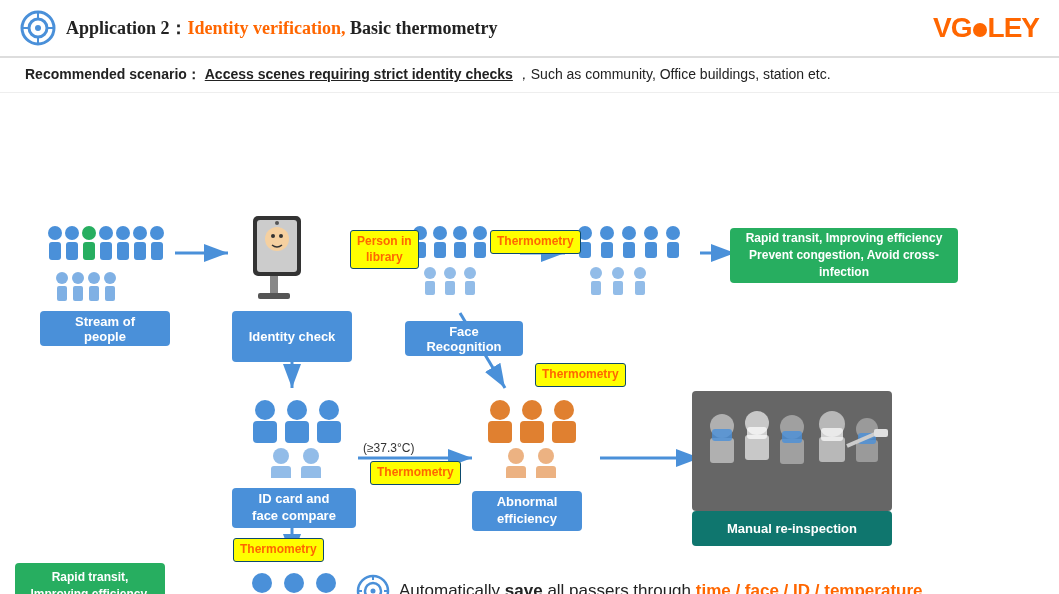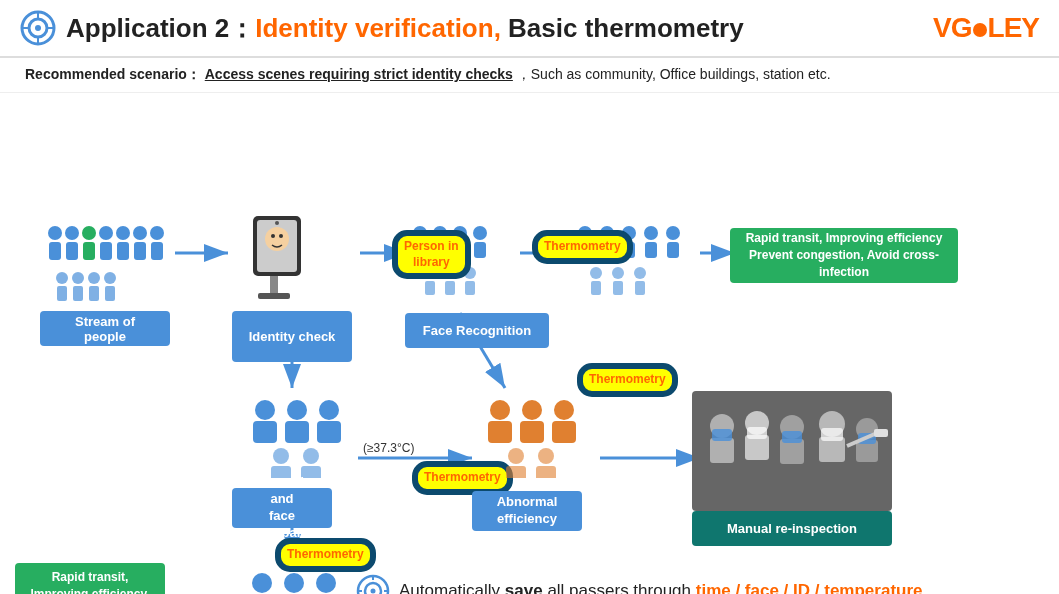--- a/index.html
+++ b/index.html
@@ -19,23 +19,24 @@
       padding: 10px 20px;
       border-bottom: 2px solid #ddd;
       background: #fff;
     }
     .header-icon {
       width: 36px;
       height: 36px;
       margin-right: 10px;
     }
     .header-title {
-      font-size: 26px;
+      font-size: 18px;
       font-weight: bold;
       color: #222;
+      font-family: Liberation Serif, serif;
     }
     .header-title .app-num {
       color: #222;
     }
     .header-title .identity {
       color: #f60;
       font-weight: bold;
     }
     .header-title .basic {
       color: #222;
@@ -118,25 +119,24 @@
     }
 
     
     .yellow-label {
       position: absolute;
       background: #ffff00;
       color: #f60;
       font-size: 12px;
       font-weight: bold;
       text-align: center;
-      border-radius: 15px;
+      border-radius: 3px;
       padding: 3px 6px;
-      border: 6px solid #0c4a6e;
+      border: 1px solid #0c4a6e;
       line-height: 1.3;
-      margin-left: 42px;
     }
 
     .bottom-text {
       position: absolute;
       font-size: 16px;
       color: #222;
     }
 
     
     .arrows-overlay {
@@ -284,21 +284,21 @@
     <g fill="#4a90d9" opacity="0.6">
       <circle cx="25" cy="65" r="6"></circle>
         <rect x="20" y="73" width="10" height="14" rx="2"></rect>
       <circle cx="45" cy="65" r="6"></circle>
         <rect x="40" y="73" width="10" height="14" rx="2"></rect>
       <circle cx="65" cy="65" r="6"></circle>
         <rect x="60" y="73" width="10" height="14" rx="2"></rect>
     </g>
   </svg>
 
-  <div class="blue-box" style="left:405px; top:220px; width:144px; height:35px;">Face Recognition</div>
+  <div class="blue-box" style="left:405px; top:228px; width:118px; height:35px;">Face Recognition</div>
 
   <svg style="position:absolute; left:565px; top:115px;" width="120" height="90" viewBox="0 0 120 90">
     <g fill="#4a90d9">
       <circle cx="20" cy="25" r="7"></circle>
         <rect x="14" y="34" width="12" height="16" rx="3"></rect>
       <circle cx="42" cy="25" r="7"></circle>
         <rect x="36" y="34" width="12" height="16" rx="3"></rect>
       <circle cx="64" cy="25" r="7"></circle>
         <rect x="58" y="34" width="12" height="16" rx="3"></rect>
       <circle cx="86" cy="25" r="7"></circle>
@@ -354,21 +354,21 @@
         <rect x="82" y="33" width="24" height="22" rx="4"></rect>
     </g>
     <g fill="#4a90d9" opacity="0.6">
       <circle cx="46" cy="68" r="8"></circle>
         <rect x="36" y="78" width="20" height="18" rx="3"></rect>
       <circle cx="76" cy="68" r="8"></circle>
         <rect x="66" y="78" width="20" height="18" rx="3"></rect>
     </g>
   </svg>
 
-  <div class="blue-box" style="left:232px; top:395px; width:100px; height:40px; line-height:1.3;">
+  <div class="blue-box" style="left:232px; top:395px; width:124px; height:40px; line-height:1.3;">
     <span style="white-space:pre-line;">ID card and
 face compare</span>
   </div>
 
   <svg style="position:absolute; left:470px; top:295px;" width="120" height="90" viewBox="0 0 120 90">
     <g fill="#e08030">
       <circle cx="30" cy="22" r="10"></circle>
         <rect x="18" y="33" width="24" height="22" rx="4"></rect>
       <circle cx="62" cy="22" r="10"></circle>
         <rect x="50" y="33" width="24" height="22" rx="4"></rect>

